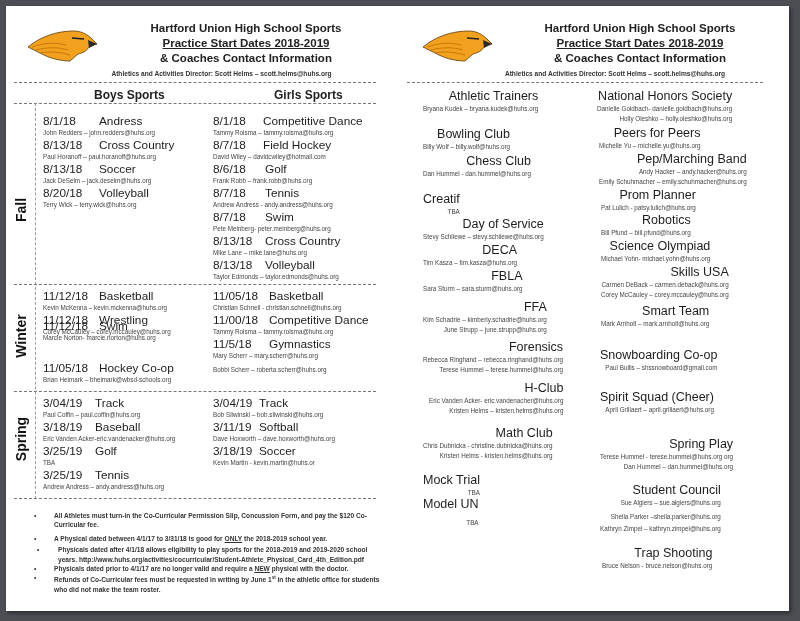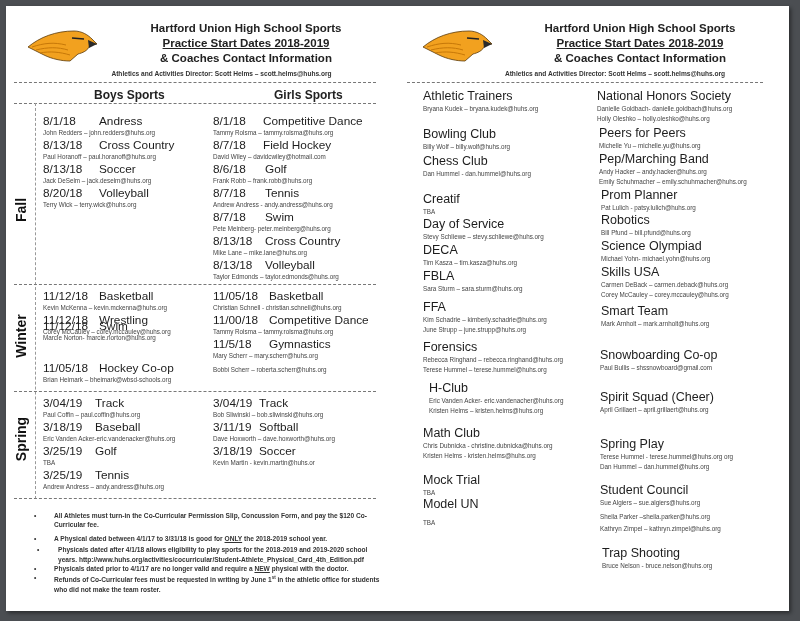--- a/index.html
+++ b/index.html
@@ -40,21 +40,21 @@
   .sport .contact { font-size: 6.3px; color: #444; white-space: nowrap; line-height: 10px; }
 
   .notes { position: absolute; left: 28px; top: 505px; width: 350px; font-size: 6.6px; font-weight: bold; color: #333; line-height: 9.4px; }
   .notes li { list-style: none; position: relative; padding-left: 20px; }
   .notes li::before { content: "•"; position: absolute; left: 0; top: 0; }
   .notes li.indent { padding-left: 24px; }
   .notes li.indent::before { left: 3px; }
   .notes .u { text-decoration: underline; }
 
   
-  .club { position: absolute; }
+  .club { position: absolute; text-align: right; }
   .club .name { font-size: 12.5px; color: #1d1d1d; white-space: nowrap; line-height: 15px; }
   .club .contact { font-size: 6.3px; color: #444; white-space: nowrap; line-height: 10px; }
 </style>
 </head>
 <body>
 
 <div class="spread">
 
   <div class="page left">
     <div class="hdr">

